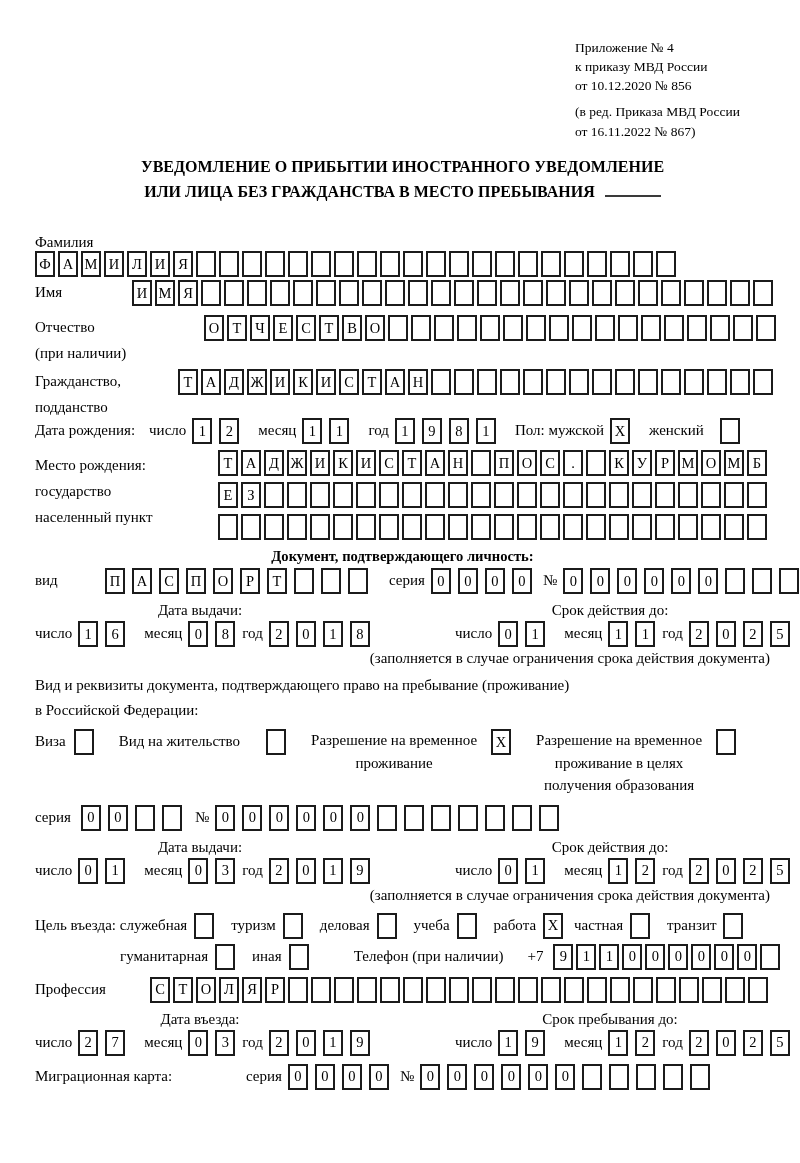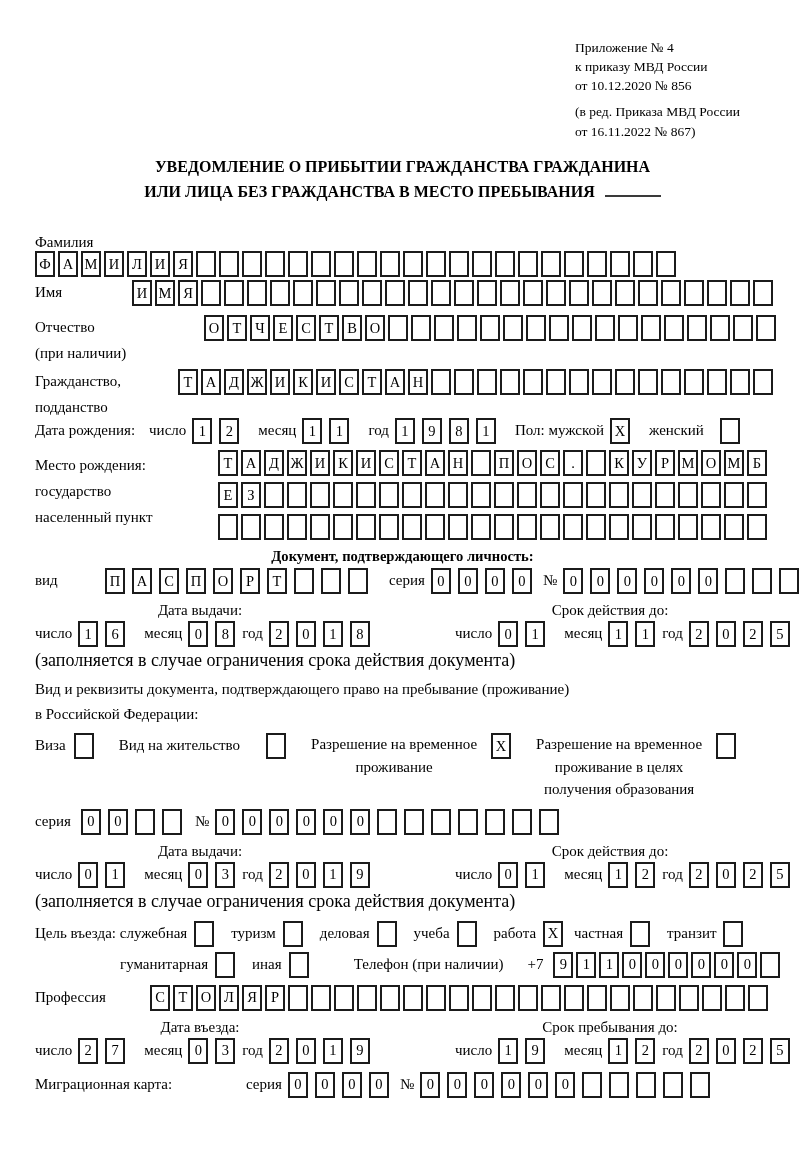--- a/index.html
+++ b/index.html
@@ -35,21 +35,21 @@
   .il { padding-top:4px; margin-right:6px; flex:0 0 auto; }
   .gap { margin-left:12px; }
   .dline { display:flex; align-items:flex-start; }
   .dline .cell { margin-right:7px; }
   .dates { display:flex; margin-top:8px; }
   .dates .left { width:420px; flex:0 0 auto; }
   .dates .right { flex:1; }
   .date-head { text-align:center; margin-bottom:2px; }
   .left .date-head { width:330px; }
   .right .date-head { width:310px; }
-  .note { font-size:18px; margin-top:3px; }
+  .note { text-align:right; font-size:15px; margin-top:3px; }
 
   .para { margin-top:10px; }
   .para div + div { margin-top:8px; }
 
   
   .permit { display:flex; align-items:flex-start; margin-top:10px; }
   .permit .opt { text-align:center; line-height:1.5; }
   .mlS{margin-left:8px}.mlM{margin-left:22px}.mlL{margin-left:14px}
 
   
@@ -67,21 +67,21 @@
   <div class="appendix">
     <div>Приложение № 4</div>
     <div>к приказу МВД России</div>
     <div>от 10.12.2020 № 856</div>
     <div class="amend">(в ред. Приказа МВД России</div>
     <div>от 16.11.2022 № 867)</div>
   </div>
 
 
   <div class="title">
-    <div>УВЕДОМЛЕНИЕ О ПРИБЫТИИ ГРАЖДАНСТВА ГРАЖДАНИНА</div>
+    <div>УВЕДОМЛЕНИЕ О ПРИБЫТИИ ИНОСТРАННОГО УВЕДОМЛЕНИЕ</div>
     <div>
       <span>ИЛИ ЛИЦА БЕЗ ГРАЖДАНСТВА В МЕСТО ПРЕБЫВАНИЯ</span><span class="blank"></span>
     </div>
   </div>
 
 
   <div class="row" style="margin-top:26px;flex-direction:column;">
     <div class="lbl w97">Фамилия</div>
     <div class="boxes">
         <span class="cell">Ф</span>

